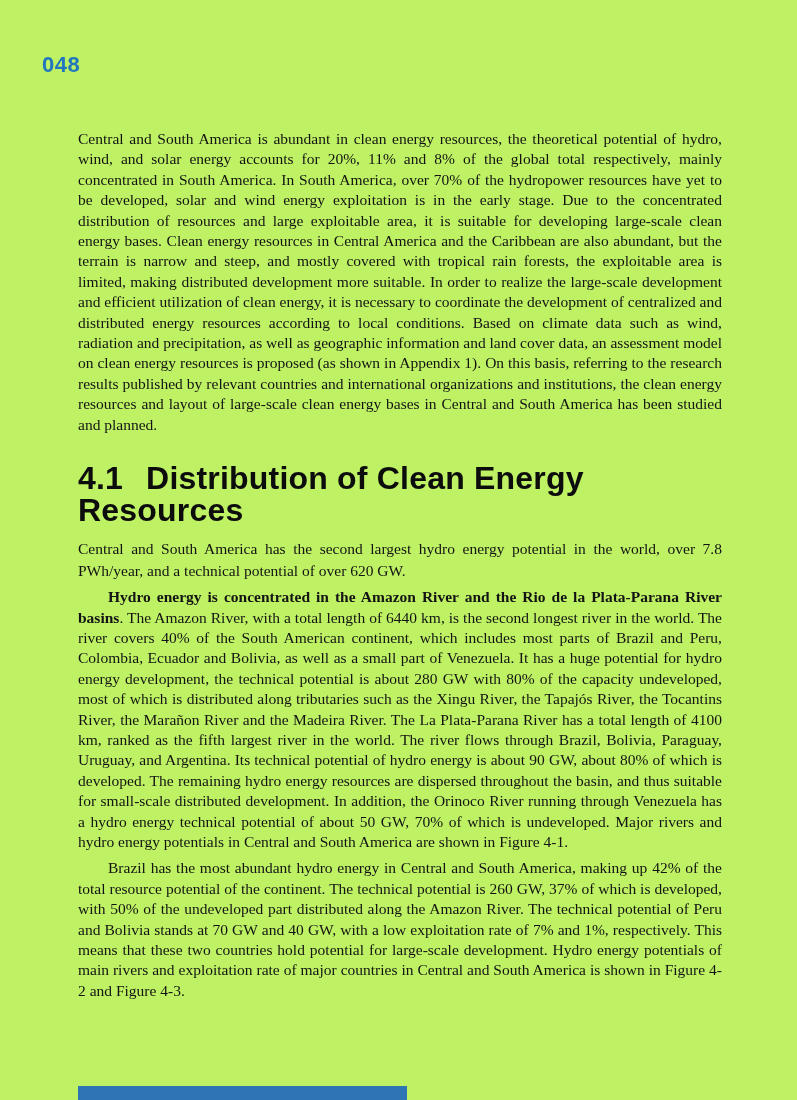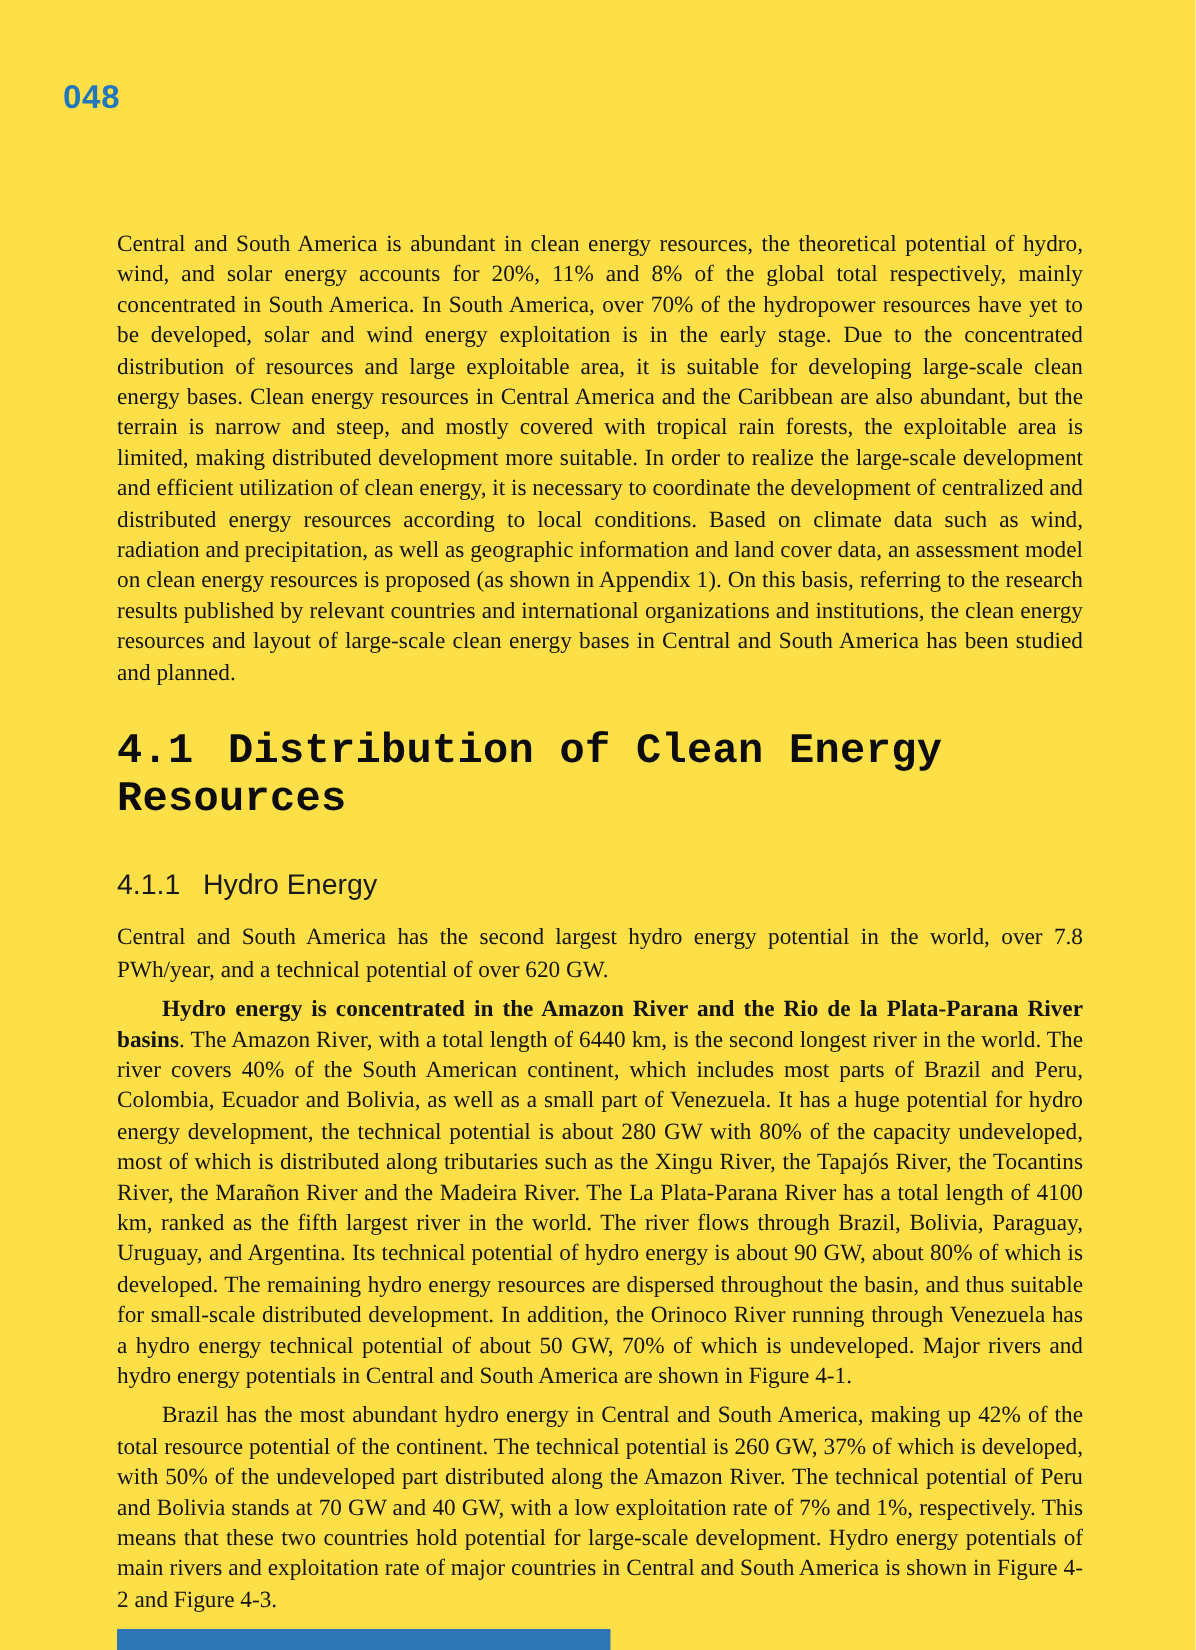--- a/index.html
+++ b/index.html
@@ -4,55 +4,54 @@
 <style>
   html, body {
     margin: 0;
     padding: 0;
     background: #ffffff;
   }
   .page {
     position: relative;
     width: 797px;
     height: 1100px;
-    background: #fde047;
+    background: #bef264;
     overflow: hidden;
     font-family: "Liberation Serif", serif;
     color: #131313;
   }
   .page-number {
     position: absolute;
     left: 42px;
     top: 52px;
     font-family: "Liberation Sans", sans-serif;
     font-weight: bold;
     font-size: 22px;
     letter-spacing: 0.5px;
     color: var(--page-number-color, #2176bd);
   }
   .content {
     position: absolute;
     left: 78px;
     top: 129px;
     width: 644px;
-    margin-top: 24px;
   }
   .body-para {
     margin: 0;
     font-size: 15.5px;
     line-height: 20.4px;
     text-align: justify;
     text-justify: inter-word;
   }
   .intro-para { margin-bottom: 0; }
   .section-heading {
     margin: 27px 0 0 0;
-    font-family: Liberation Mono, monospace;
+    font-family: Liberation Sans, sans-serif;
     font-weight: bold;
-    font-size: 28px;
+    font-size: 32px;
     line-height: 32px;
     color: #0c0c0c;
     letter-spacing: 0.2px;
   }
   .section-heading .heading-number { margin-right: 23px; }
   .subsection-heading {
     margin: 30px 0 0 0;
     font-family: "Liberation Sans", sans-serif;
     font-weight: normal;
     font-size: 19px;
@@ -84,21 +83,20 @@
 <div class="page">
 
   <div class="page-number">048</div>
 
   <div class="content">
 
     <p class="body-para intro-para">Central and South America is abundant in clean energy resources, the theoretical potential of hydro, wind, and solar energy accounts for 20%, 11% and 8% of the global total respectively, mainly concentrated in South America. In South America, over 70% of the hydropower resources have yet to be developed, solar and wind energy exploitation is in the early stage. Due to the concentrated distribution of resources and large exploitable area, it is suitable for developing large-scale clean energy bases. Clean energy resources in Central America and the Caribbean are also abundant, but the terrain is narrow and steep, and mostly covered with tropical rain forests, the exploitable area is limited, making distributed development more suitable. In order to realize the large-scale development and efficient utilization of clean energy, it is necessary to coordinate the development of centralized and distributed energy resources according to local conditions. Based on climate data such as wind, radiation and precipitation, as well as geographic information and land cover data, an assessment model on clean energy resources is proposed (as shown in Appendix 1). On this basis, referring to the research results published by relevant countries and international organizations and institutions, the clean energy resources and layout of large-scale clean energy bases in Central and South America has been studied and planned.</p>
 
     <h1 class="section-heading"><span class="heading-number">4.1</span><span>Distribution of Clean Energy Resources</span></h1>
 
-    <h2 class="subsection-heading"><span class="heading-number">4.1.1</span><span>Hydro Energy</span></h2>
 
     <p class="lead-statement">Central and South America has the second largest hydro energy potential in the world, over 7.8 PWh/year, and a technical potential of over 620 GW.</p>
 
     <p class="body-para flow-para"><span class="b">Hydro energy is concentrated in the Amazon River and the Rio de la Plata-Parana River basins</span><span>. The Amazon River, with a total length of 6440 km, is the second longest river in the world. The river covers 40% of the South American continent, which includes most parts of Brazil and Peru, Colombia, Ecuador and Bolivia, as well as a small part of Venezuela. It has a huge potential for hydro energy development, the technical potential is about 280 GW with 80% of the capacity undeveloped, most of which is distributed along tributaries such as the Xingu River, the Tapajós River, the Tocantins River, the Marañon River and the Madeira River. The La Plata-Parana River has a total length of 4100 km, ranked as the fifth largest river in the world. The river flows through Brazil, Bolivia, Paraguay, Uruguay, and Argentina. Its technical potential of hydro energy is about 90 GW, about 80% of which is developed. The remaining hydro energy resources are dispersed throughout the basin, and thus suitable for small-scale distributed development. In addition, the Orinoco River running through Venezuela has a hydro energy technical potential of about 50 GW, 70% of which is undeveloped. Major rivers and hydro energy potentials in Central and South America are shown in Figure 4-1.</span></p>
 
     <p class="body-para flow-para">Brazil has the most abundant hydro energy in Central and South America, making up 42% of the total resource potential of the continent. The technical potential is 260 GW, 37% of which is developed, with 50% of the undeveloped part distributed along the Amazon River. The technical potential of Peru and Bolivia stands at 70 GW and 40 GW, with a low exploitation rate of 7% and 1%, respectively. This means that these two countries hold potential for large-scale development. Hydro energy potentials of main rivers and exploitation rate of major countries in Central and South America is shown in Figure 4-2 and Figure 4-3.</p>
 
   </div>
 
   <div class="figure-bar"></div>

